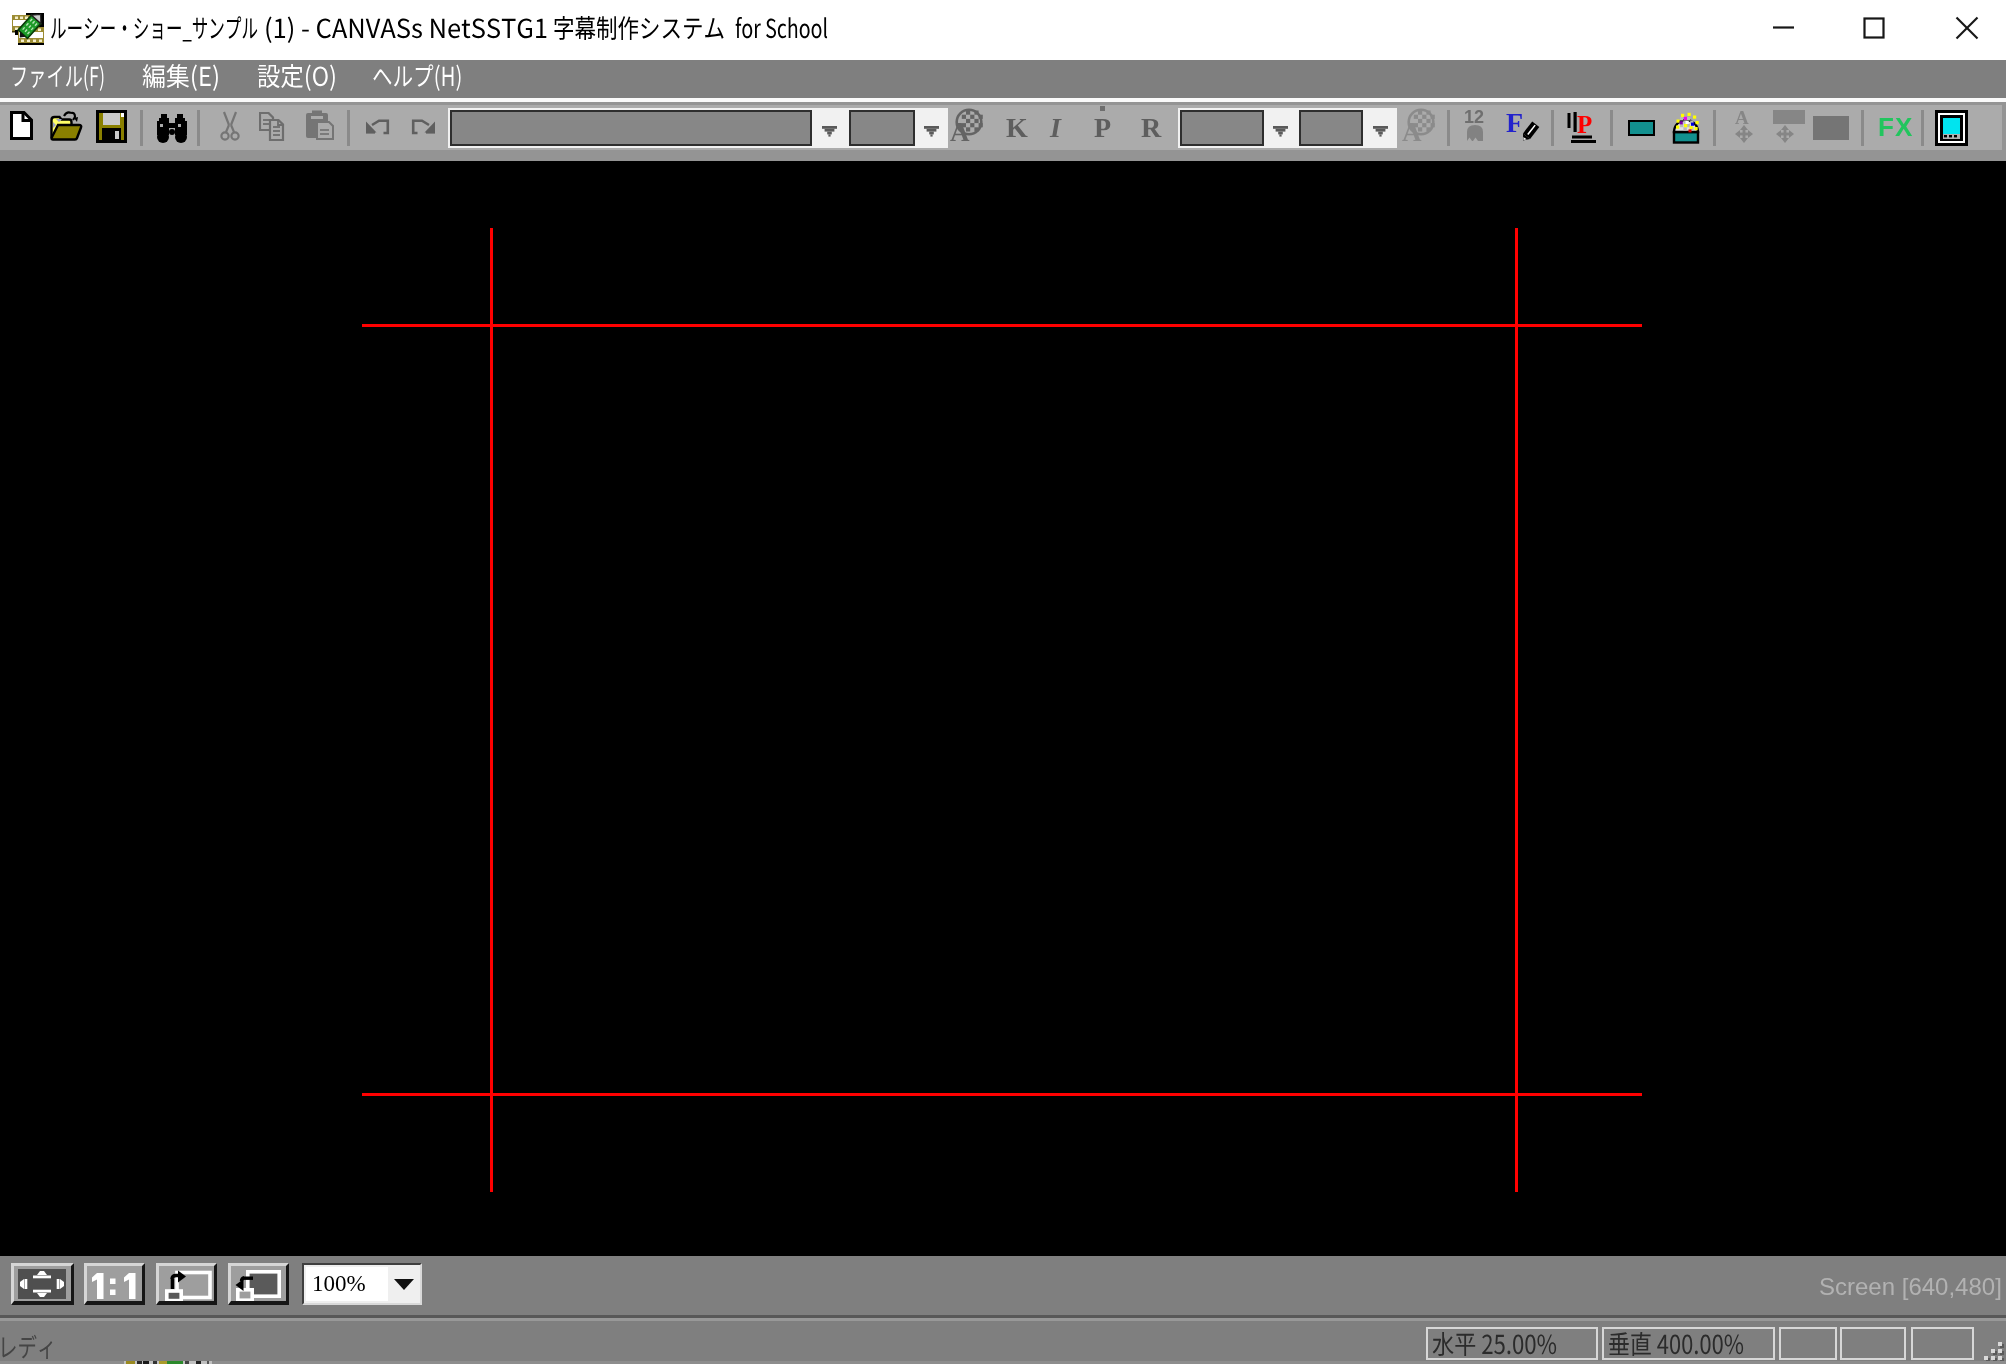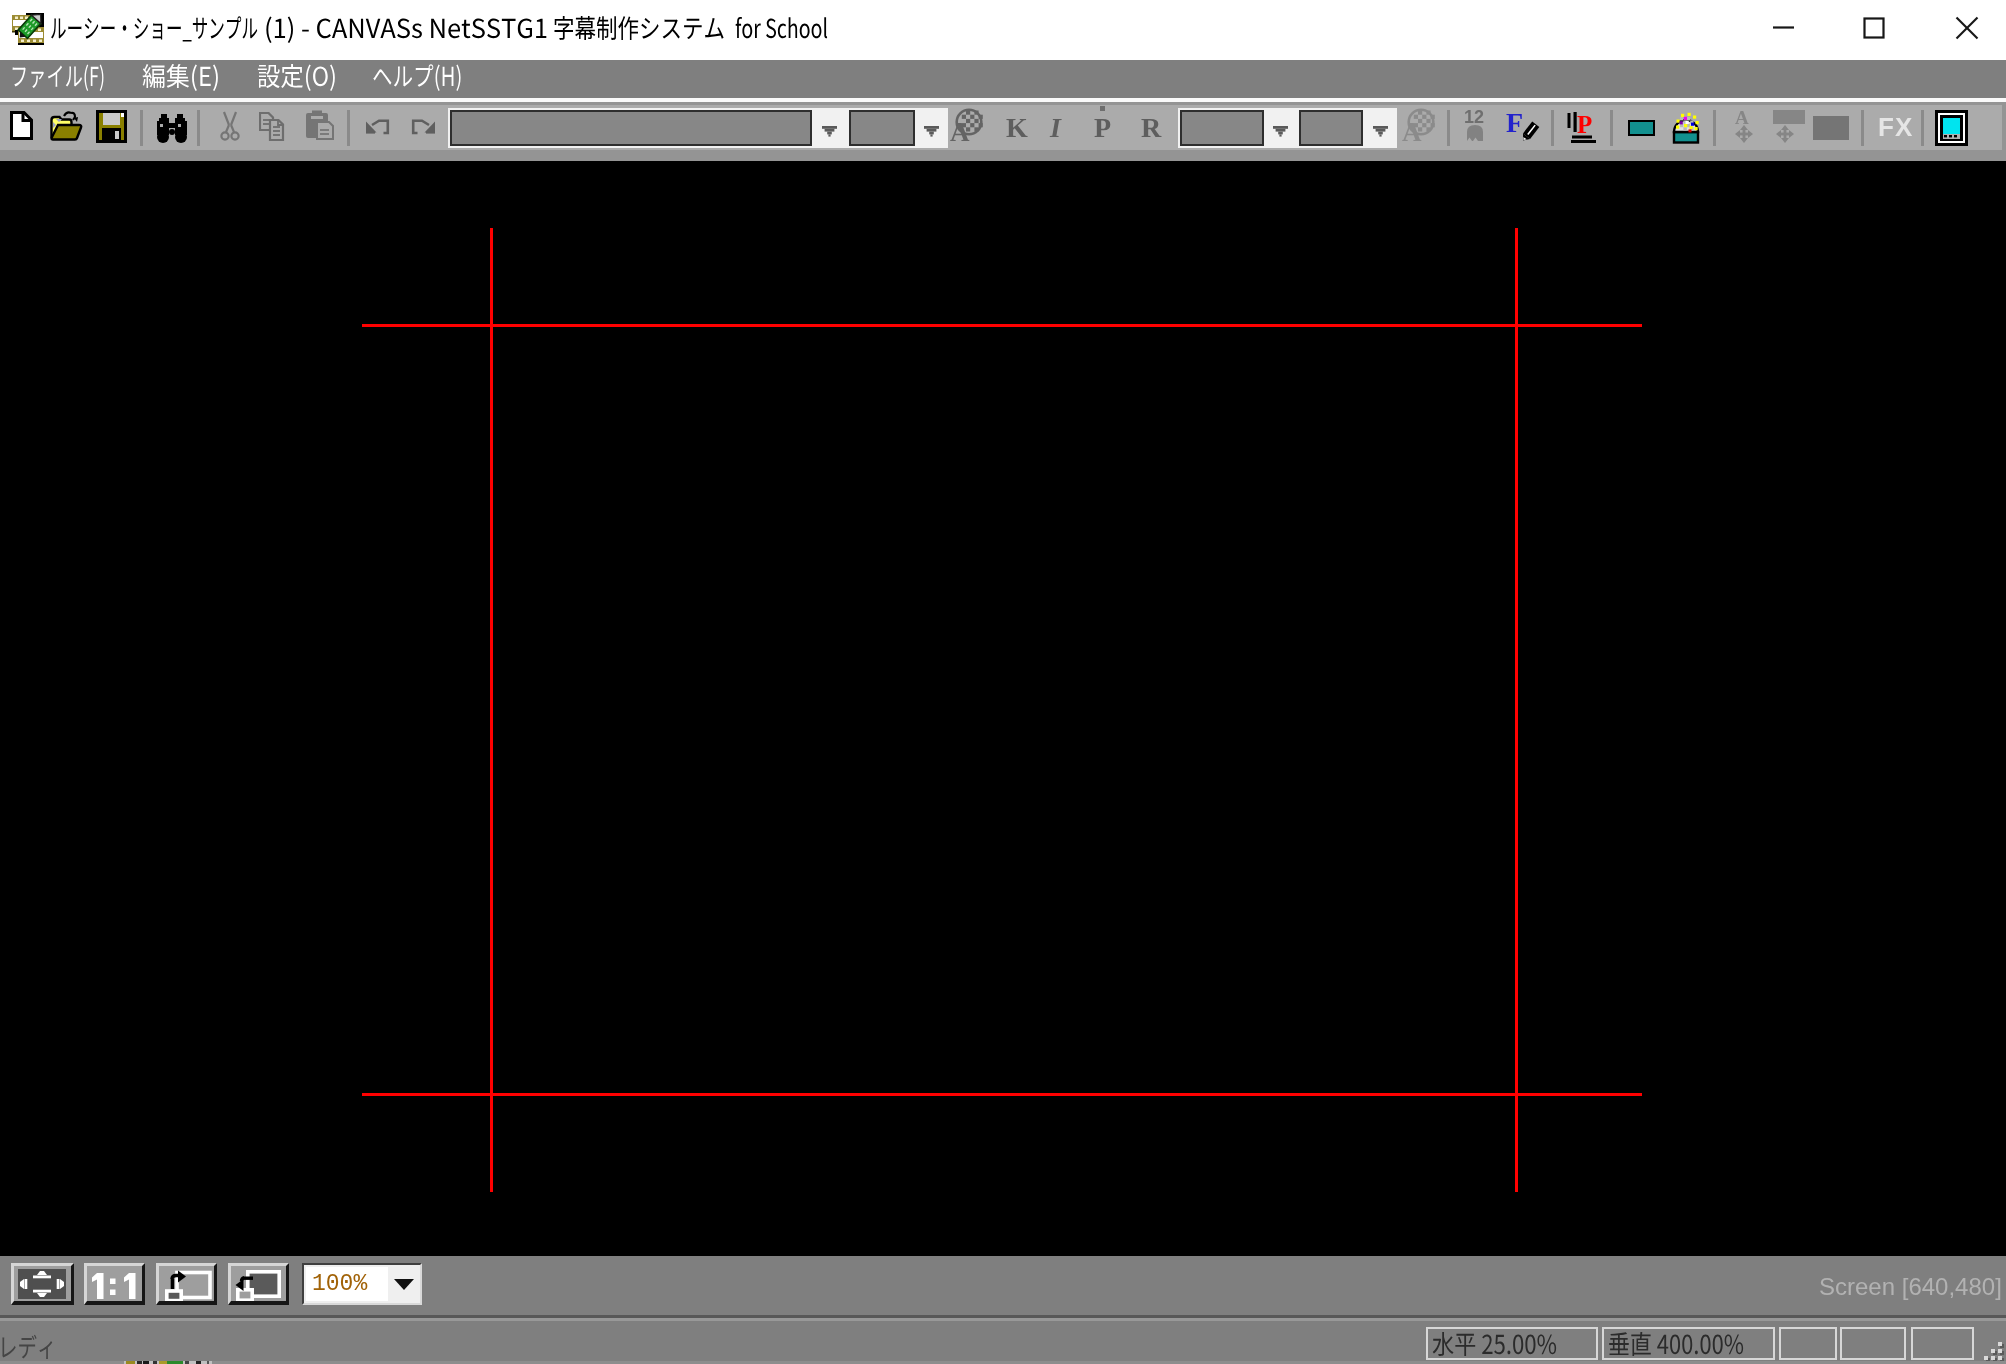--- a/index.html
+++ b/index.html
@@ -321,21 +321,21 @@
 <svg class="abs" style="left:1772px;top:110px" width="34" height="33" viewBox="0 0 34 33">
 <rect x="1" y="0" width="32" height="14" fill="#868686"></rect>
 <g fill="#868686">
 <path d="M13 15 l4 5 h-8 z M13 33 l4 -5 h-8 z M4 24 l5 -4 v8 z M22 24 l-5 -4 v8 z"></path>
 <rect x="11.6" y="18" width="2.8" height="12"></rect>
       <rect x="7" y="22.6" width="12" height="2.8"></rect>
 </g>
 </svg>
 <div class="abs" style="left:1813px;top:116px;width:36px;height:24px;background:#757575;"></div>
 <div class="sep" style="left:1861px;"></div>
-<div class="abs" style="left:1878px;top:112px;font-family:'Liberation Sans';font-weight:bold;font-size:26px;letter-spacing:1px;color:#e5e5e5;">FX</div>
+<div class="abs" style="left:1878px;top:112px;font-family:'Liberation Sans';font-weight:bold;font-size:26px;letter-spacing:1px;color:#22c55e;">FX</div>
 <div class="sep" style="left:1921px;"></div>
 <svg class="abs" style="left:1935px;top:110px" width="33" height="36" viewBox="0 0 33 36">
 <rect x="1.5" y="1.5" width="30" height="33" fill="#fff" stroke="#000" stroke-width="3"></rect>
 <rect x="6.5" y="6.5" width="20" height="23" fill="#00e4ef" stroke="#000" stroke-width="3"></rect>
 <rect x="8" y="24" width="17" height="5" fill="#b0b0b0"></rect>
 <g fill="#000">
       <rect x="9" y="25" width="3" height="2.4"></rect>
       <rect x="14" y="25" width="3" height="2.4"></rect>
       <rect x="19" y="25" width="3" height="2.4"></rect>
     </g>
@@ -385,21 +385,21 @@
 <div class="abs" style="left:228px;top:1263px;width:61px;height:42px;background:#9e9e9e;border-top:3px solid #d6d6d6;border-left:3px solid #d6d6d6;border-right:3px solid #161616;border-bottom:4px solid #161616;">
     <svg class="abs" style="left:0px;top:0px" width="55" height="35" viewBox="0 0 55 35">
       <rect x="16.8" y="5.8" width="31.4" height="24.4" fill="#5a5a5a" stroke="#fff" stroke-width="3.6"></rect>
       <rect x="6.8" y="23.8" width="14.4" height="10.4" fill="#9e9e9e" stroke="#fff" stroke-width="3.6"></rect>
       <rect x="12" y="10.5" width="10" height="3.4" fill="#000"></rect>
       <path d="M13 12 q-2.5 0 -2.5 3" fill="none" stroke="#000" stroke-width="3.4"></path>
       <path d="M4.5 19 l8 -6 0 12 z" fill="#000"></path>
     </svg>
   </div>
 <div class="abs" style="left:302px;top:1263px;width:120px;height:42px;background:#efefef;border-top:2px solid #3f3f3f;border-left:2px solid #3f3f3f;border-right:2px solid #d9d9d9;border-bottom:2px solid #d9d9d9;">
-<div class="abs" style="left:2px;top:2px;width:82px;height:34px;background:#fff;color:#a16207;font-family:Liberation Mono, monospace;font-size:23px;padding:4px 0 0 6px;">100%</div>
+<div class="abs" style="left:2px;top:2px;width:82px;height:34px;background:#fff;color:#000000;font-family:Liberation Serif, serif;font-size:23px;padding:4px 0 0 6px;">100%</div>
 <svg class="abs" style="left:90px;top:14px" width="20" height="11" viewBox="0 0 20 11">
       <path d="M0 0 h20 l-10 11 z" fill="#111"></path>
     </svg>
 </div>
 <div class="abs" style="left:1819px;top:1273px;color:#b2b2b2;font-size:24px;letter-spacing:0px;white-space:nowrap;text-align:center;">Screen [640,480]</div>
 <div class="abs" style="left:0;top:1315px;width:2006px;height:3px;background:#585858;"></div>
 <div class="abs" style="left:0;top:1318px;width:2006px;height:3px;background:#989898;"></div>
 <div class="abs" style="left:0;top:1321px;width:2006px;height:43px;background:#7f7f7f;"></div>
 <svg style="position:absolute;left:-2px;top:1327px;overflow:visible" width="62" height="41" viewBox="0 0 62 41">
     <g transform="translate(0,29.9) scale(0.75,1)">

